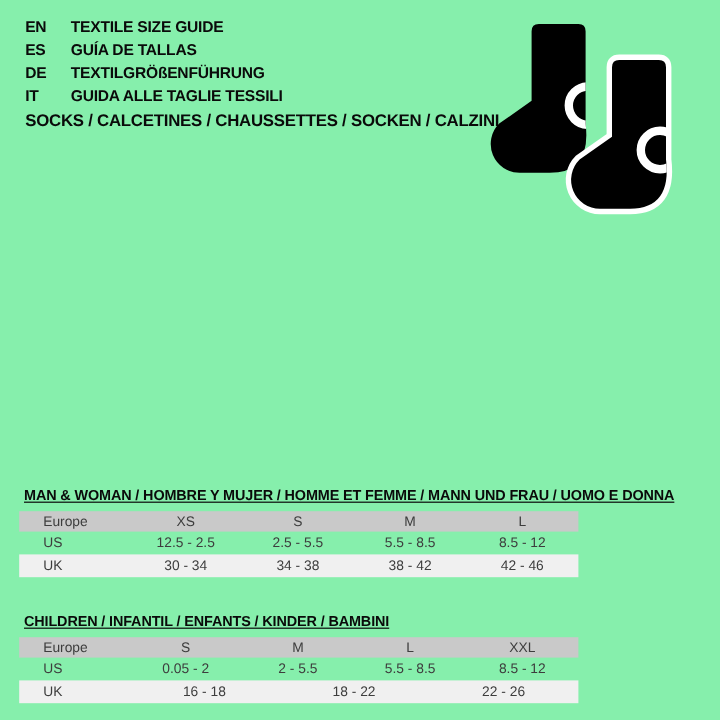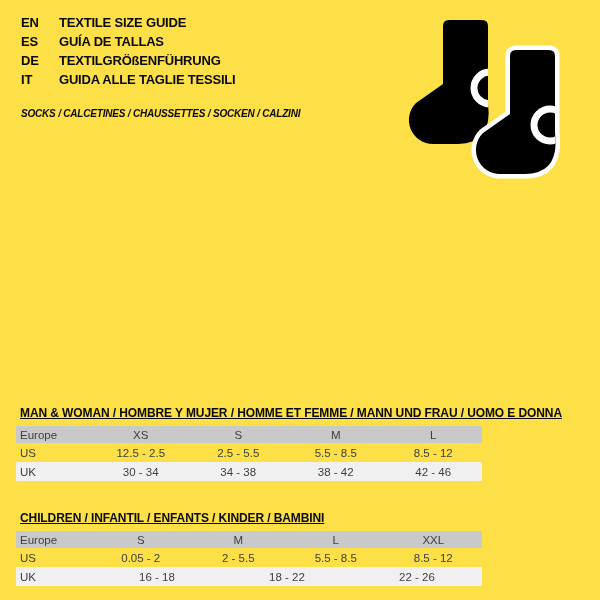--- a/index.html
+++ b/index.html
@@ -1,41 +1,41 @@
 <!DOCTYPE html>
 <html style="--header-row-bg: #c9c9c9; --alt-row-bg: #f0f0f0; --title-text: #0a0a0a; --table-text: #3d3d3d; --icon: #000000;"><head>
 <meta charset="utf-8">
 <style>
   html,body{margin:0;padding:0;background:#fff;}
-  .canvas{position:relative;width:600px;height:600px;background:#fde047;overflow:hidden;
+  .canvas{position:relative;width:600px;height:600px;background:#86efac;overflow:hidden;
           font-family:"Liberation Sans",sans-serif;}
 
   
   .lang-list{position:absolute;left:21px;top:13px;}
   .lang-row{display:flex;height:19px;align-items:center;}
   .lang-code{width:38px;font-weight:bold;font-size:13px;letter-spacing:-0.2px;color:var(--title-text,#0a0a0a);}
   .lang-label{font-weight:bold;font-size:13px;letter-spacing:-0.2px;color:var(--title-text,#0a0a0a);white-space:nowrap;}
 
   
-  .category{position:absolute;left:21px;top:108px;font-weight:bold;font-size:10px;
-            letter-spacing:-0.2px;color:var(--title-text,#0a0a0a);white-space:nowrap;font-style:italic;}
+  .category{position:absolute;left:21px;top:92px;font-weight:bold;font-size:14px;
+            letter-spacing:-0.2px;color:var(--title-text,#0a0a0a);white-space:nowrap;}
 
   
   .socks-icon{position:absolute;left:400px;top:5px;color:var(--icon,#000);}
 
   
   .table-block{position:absolute;left:16px;width:466px;}
   .tb1{top:406px;}
   .tb2{top:511px;}
   .table-title{font-size:12px;font-weight:bold;letter-spacing:-0.1px;color:var(--title-text,#0a0a0a);
                margin:0 0 6px 4px;white-space:nowrap;text-decoration:underline;}
   .trow{display:flex;height:19px;font-size:11.5px;color:var(--table-text,#3d3d3d);}
   .thead{background:var(--header-row-bg,#c9c9c9);height:17px;}
   .alt{background:var(--alt-row-bg,#f0f0f0);}
-  .c0{width:72px;padding-left:4px;display:flex;align-items:center;}
+  .c0{width:72px;padding-left:20px;display:flex;align-items:center;}
   .cv{flex:1;display:flex;align-items:center;justify-content:center;text-align:right;}
 </style>
 </head>
 <body>
 
 <div class="canvas">
 
   <div class="lang-list">
     <div class="lang-row">
       <span class="lang-code">EN</span>

